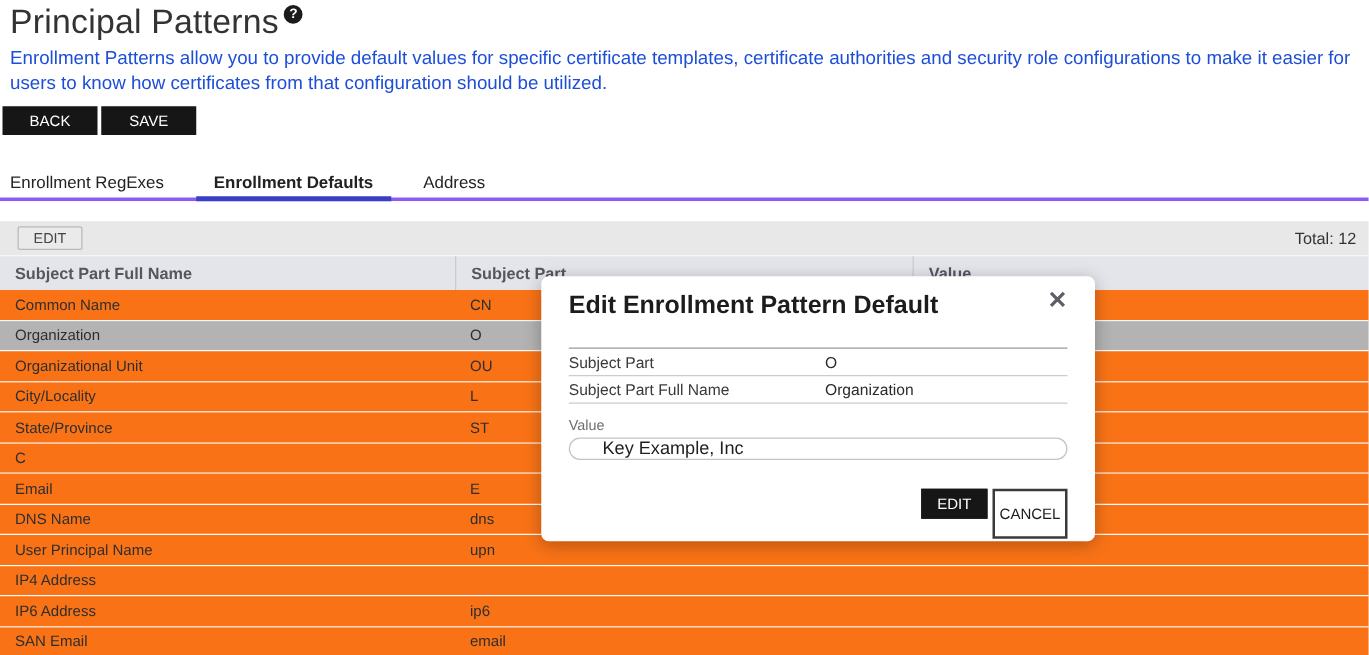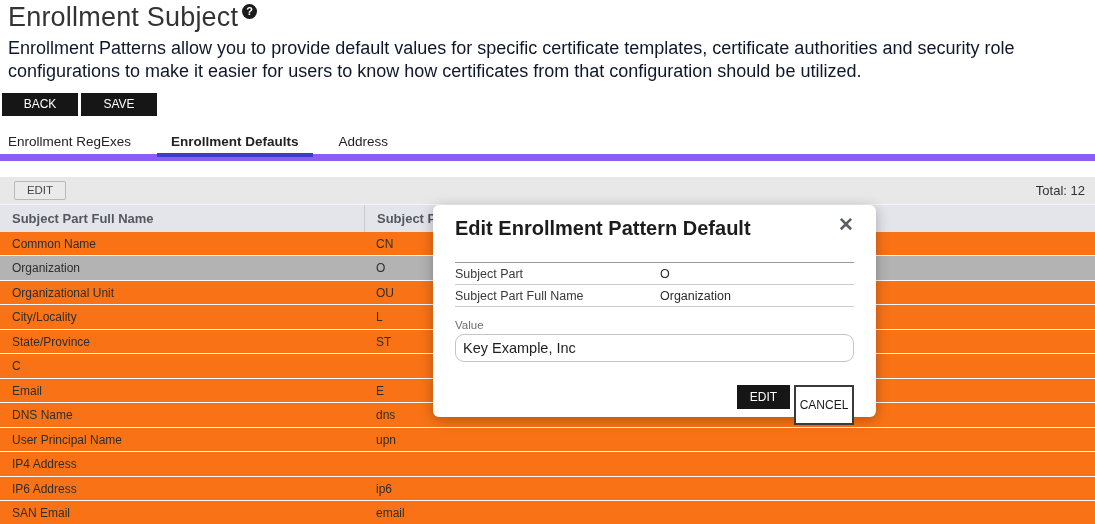--- a/index.html
+++ b/index.html
@@ -6,28 +6,28 @@
   html,body { width:1095px; height:524px; background:#fff; overflow:hidden;
               font-family:"Liberation Sans", sans-serif; color:#333; }
 
   
   .page-head { padding:2px 8px 0 8px; }
   .title-row { display:flex; align-items:flex-start; }
   h1.page-title { font-size:27px; font-weight:400; color:#333; letter-spacing:0.2px; }
   .help-icon { display:inline-block; width:15px; height:15px; margin-left:4px; margin-top:2px;
                background:#1b1b1b; color:#fff; border-radius:50%; font-size:11px; font-weight:bold;
                text-align:center; line-height:15px; }
-  .page-desc { font-size:18px; color:#0f172a; line-height:1.3; margin-top:4px; max-width:1080px; }
+  .page-desc { font-size:15px; color:#1d4ed8; line-height:1.3; margin-top:4px; max-width:1080px; }
 
   .action-row { display:flex; gap:3px; margin:9px 0 0 -6px; padding-left:8px; }
   .btn-dark { background:#161616; color:#fff; border:none; width:76px; height:23px;
               font-size:12px; font-family:"Liberation Sans", sans-serif; cursor:pointer; }
 
   
-  .tabbar { display:flex; margin-top:12px; border-bottom:7px solid #8b5cf6; padding-left:8px; }
+  .tabbar { display:flex; margin-top:24px; border-bottom:3px solid #8b5cf6; padding-left:8px; }
   .tab { position:relative; font-size:13.5px; color:#222; padding:6px 20px 5px 0; margin-right:20px; cursor:pointer; }
   .tab.active { font-weight:bold; }
   .tab.active::after { content:""; position:absolute; left:-14px; right:6px; bottom:-3px; height:4px; background:#3a3fc6; }
 
   
   .spacer { height:16px; background:#fff; }
   .toolbar { height:28px; background:#e8e8e8; display:flex; align-items:center;
              justify-content:space-between; padding:0 10px 0 14px; border-bottom:1px solid #f6f6f6; }
   .btn-edit-small { background:#eaeaea; border:1px solid #b9b9b9; border-radius:2px; color:#454545;
                     font-size:11.5px; width:52px; height:19px; font-family:"Liberation Sans", sans-serif; cursor:pointer; }
@@ -42,44 +42,44 @@
   .th.c3 { flex:1; border-left:1px solid #c7cbd3; }
   .trow { height:24.5px; background:#f97316; border-bottom:1px solid #fbfbfb; display:flex; align-items:center; cursor:pointer; }
   .trow.selected { background:#b3b3b3; }
   .td { font-size:12px; color:#2e2e2e; padding-left:12px; overflow:hidden; white-space:nowrap; }
   .td.c1 { width:364px; }
   .td.c2 { width:366px; }
   .td.c3 { flex:1; }
   .tfoot { height:24px; background:#efefef; border-top:1px solid #e2e2e2; border-bottom:2px solid #c4c4c4; }
 
   
-  .modal { position:absolute; left:433px; top:205px; width:443px; height:212px; background:#fff;
+  .modal { position:absolute; left:433px; top:221px; width:443px; height:212px; background:#fff;
            border-radius:6px; box-shadow:0 3px 14px rgba(0,0,0,0.28); z-index:10; padding:10px 22px 0 22px; }
   .modal-head { display:flex; justify-content:space-between; align-items:flex-start; }
   .modal-title { font-size:20px; font-weight:bold; color:#1c1c1c; padding-top:2px; }
   .modal-close { font-size:19px; font-weight:bold; color:#5c6066; cursor:pointer; line-height:20px; }
   .detail-list { margin-top:22px; border-top:1px solid #9a9a9a; }
   .detail-row { display:flex; height:22px; align-items:center; border-bottom:1px solid #ccc; }
   .detail-label { width:205px; font-size:12.5px; color:#3a3a3a; }
   .detail-value { font-size:12.5px; color:#2b2b2b; }
   .value-label { font-size:11.5px; color:#6f6f6f; margin-top:12px; }
-  .value-input { width:100%; height:28px; margin-top:3px; border:1px solid #c4c4c4; border-radius:9px;
-                 padding:0 7px; font-size:14.5px; color:#1e1e1e; font-family:"Liberation Sans", sans-serif; }
+  .value-input { width:100%; height:18px; margin-top:3px; border:1px solid #c4c4c4; border-radius:9px;
+                 padding:0 26px; font-size:14.5px; color:#1e1e1e; font-family:"Liberation Sans", sans-serif; }
   .modal-actions { display:flex; justify-content:flex-end; gap:4px; margin-top:23px; }
   .btn-modal-edit { background:#161616; color:#fff; border:1px solid #161616; width:53px; height:24px;
                     font-size:12px; font-family:"Liberation Sans", sans-serif; cursor:pointer; }
   .btn-modal-cancel { background:#fff; color:#1b1b1b; border:2px solid #3a3a3a; width:60px; height:40px;
                       font-size:12px; font-family:"Liberation Sans", sans-serif; cursor:pointer; }
 </style>
 </head>
 <body>
 
 <div class="page-head">
   <div class="title-row">
-    <h1 class="page-title">Enrollment Subject</h1>
+    <h1 class="page-title">Principal Patterns</h1>
     <span class="help-icon">?</span>
   </div>
   <div class="page-desc">Enrollment Patterns allow you to provide default values for specific certificate templates, certificate authorities and security role configurations to make it easier for users to know how certificates from that configuration should be utilized.</div>
 </div>
 
 <div class="action-row">
   <button class="btn-dark">BACK</button>
   <button class="btn-dark">SAVE</button>
 </div>
 

